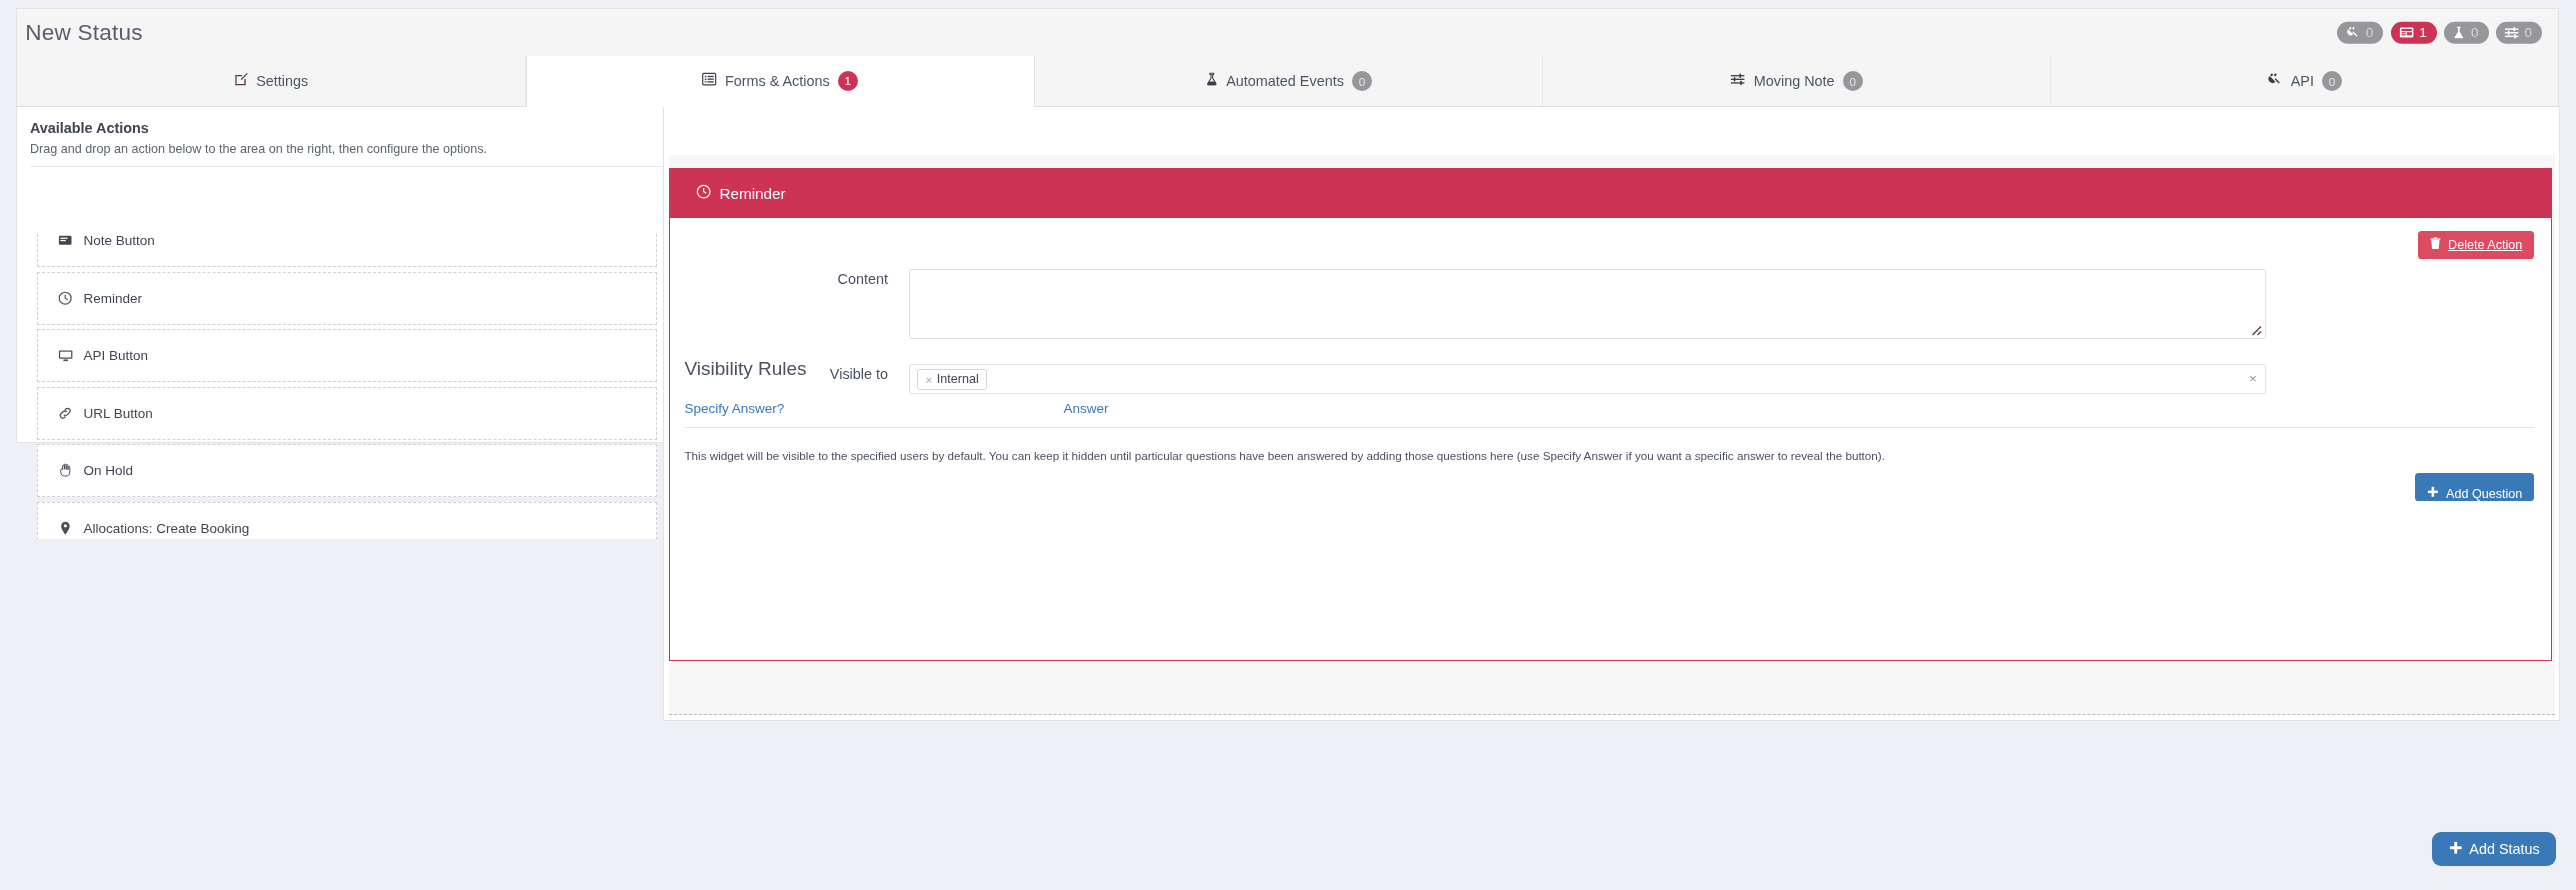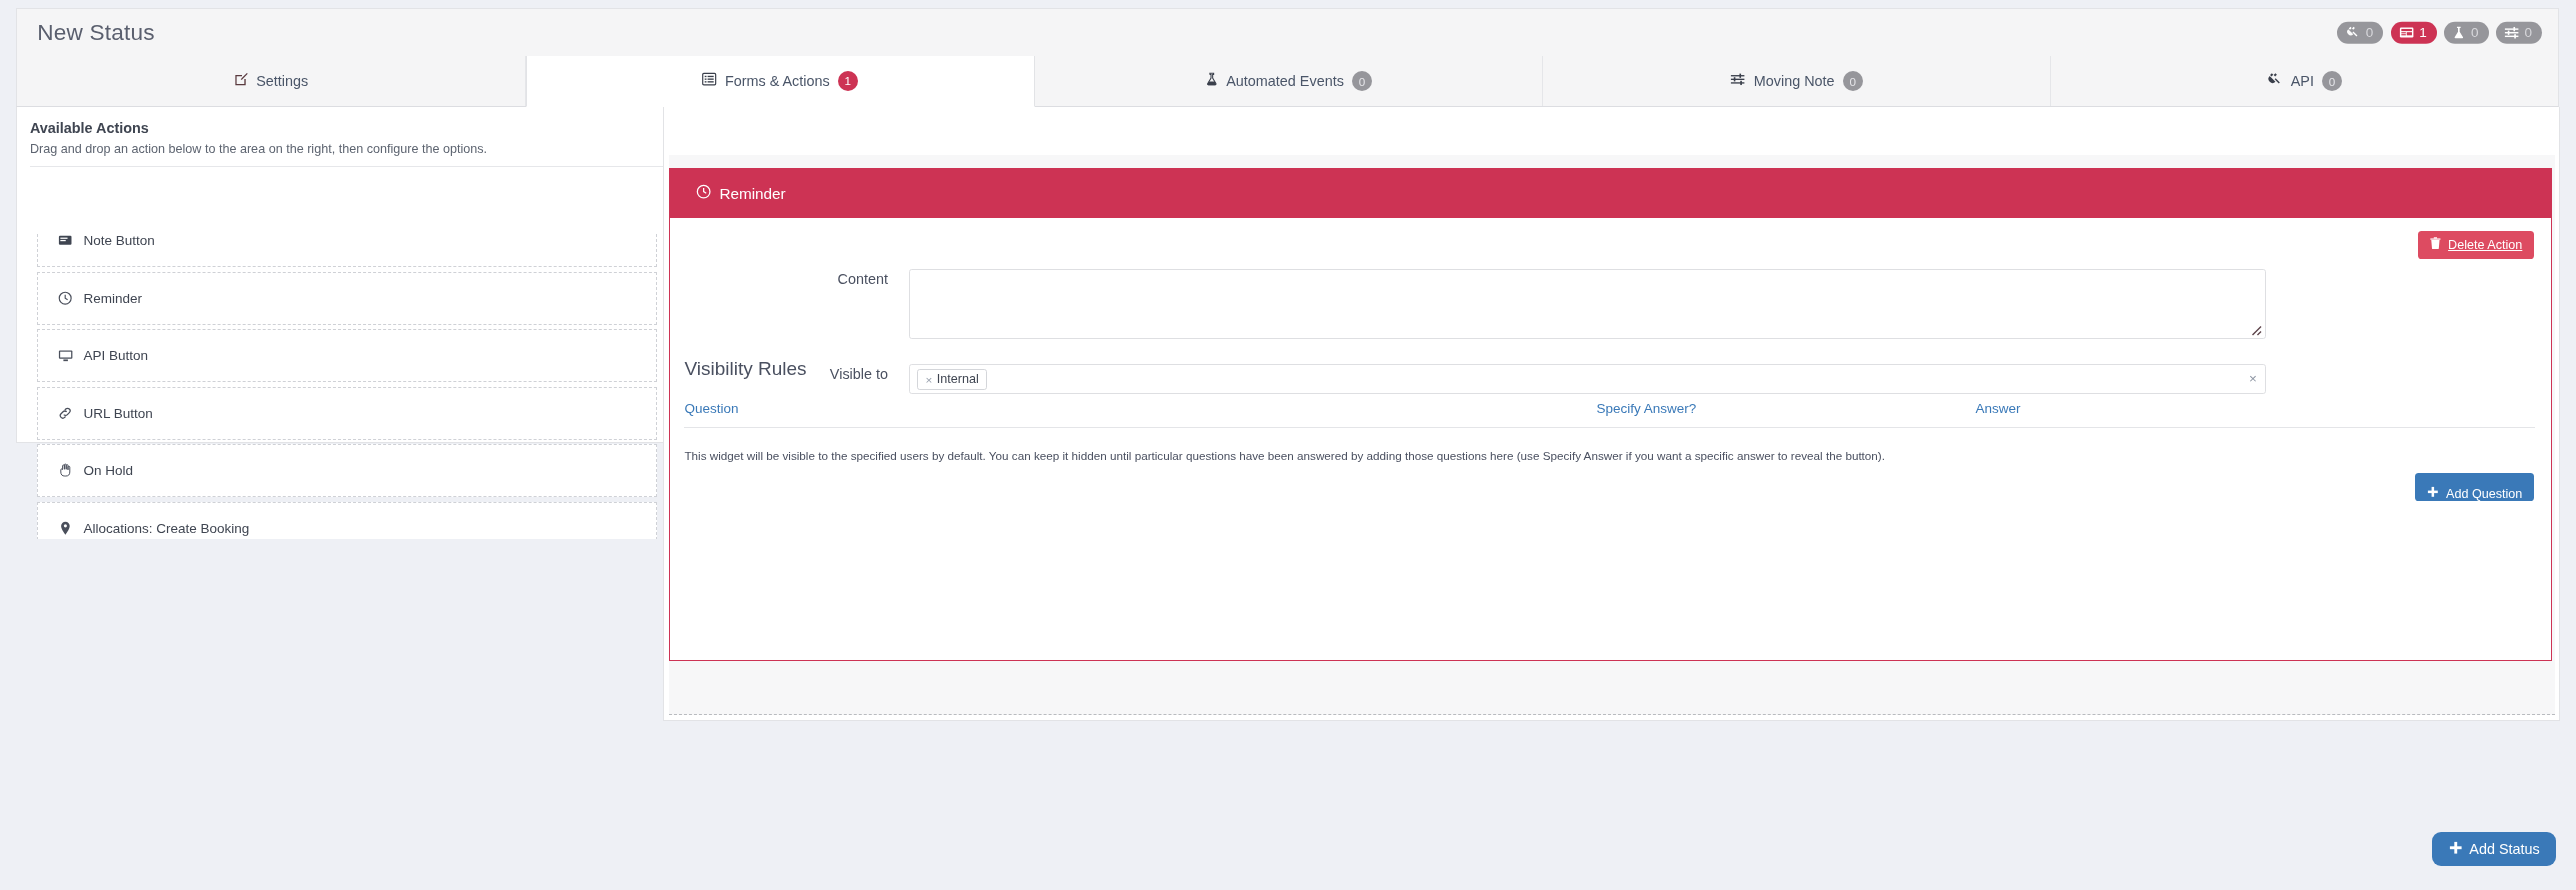--- a/index.html
+++ b/index.html
@@ -15,21 +15,21 @@
   
   .titlebar {
     position: absolute; left: 16.3px; top: 8.1px;
     width: 2543px; height: 48px;
     background: #f5f5f6;
     border: 0.9px solid #e2e3e6;
     border-bottom: none;
     display: flex; align-items: center;
   }
   .page-title {
-    margin-left: 20px;
+    margin-left: 8px;
     font-size: 22.6px;
     color: #5a5f6e;
     letter-spacing: 0.2px;
     text-align: right;
   }
   .badge-group {
     position: absolute; right: 16.3px; top: 50%;
     transform: translateY(-50%);
     display: flex; align-items: center; gap: 7.2px;
   }
@@ -578,21 +578,20 @@
           <span>Internal</span>
         </span>
         <span class="token-clear">×</span>
       </div>
     </div>
 
     <div class="vr-title">Visibility Rules</div>
 
     <div class="vr-table">
       <div class="vr-head">
-        <span class="col-q">Question</span>
         <span class="col-s">Specify Answer?</span>
         <span class="col-a">Answer</span>
       </div>
     </div>
 
     <div class="vr-help">This widget will be visible to the specified users by default. You can keep it hidden until particular questions have been answered by adding those questions here (use Specify Answer if you want a specific answer to reveal the button).</div>
 
     <button class="btn btn-primary add-question">
       <span>
         <svg width="11.7" height="11.7" viewBox="0 0 13 13">

